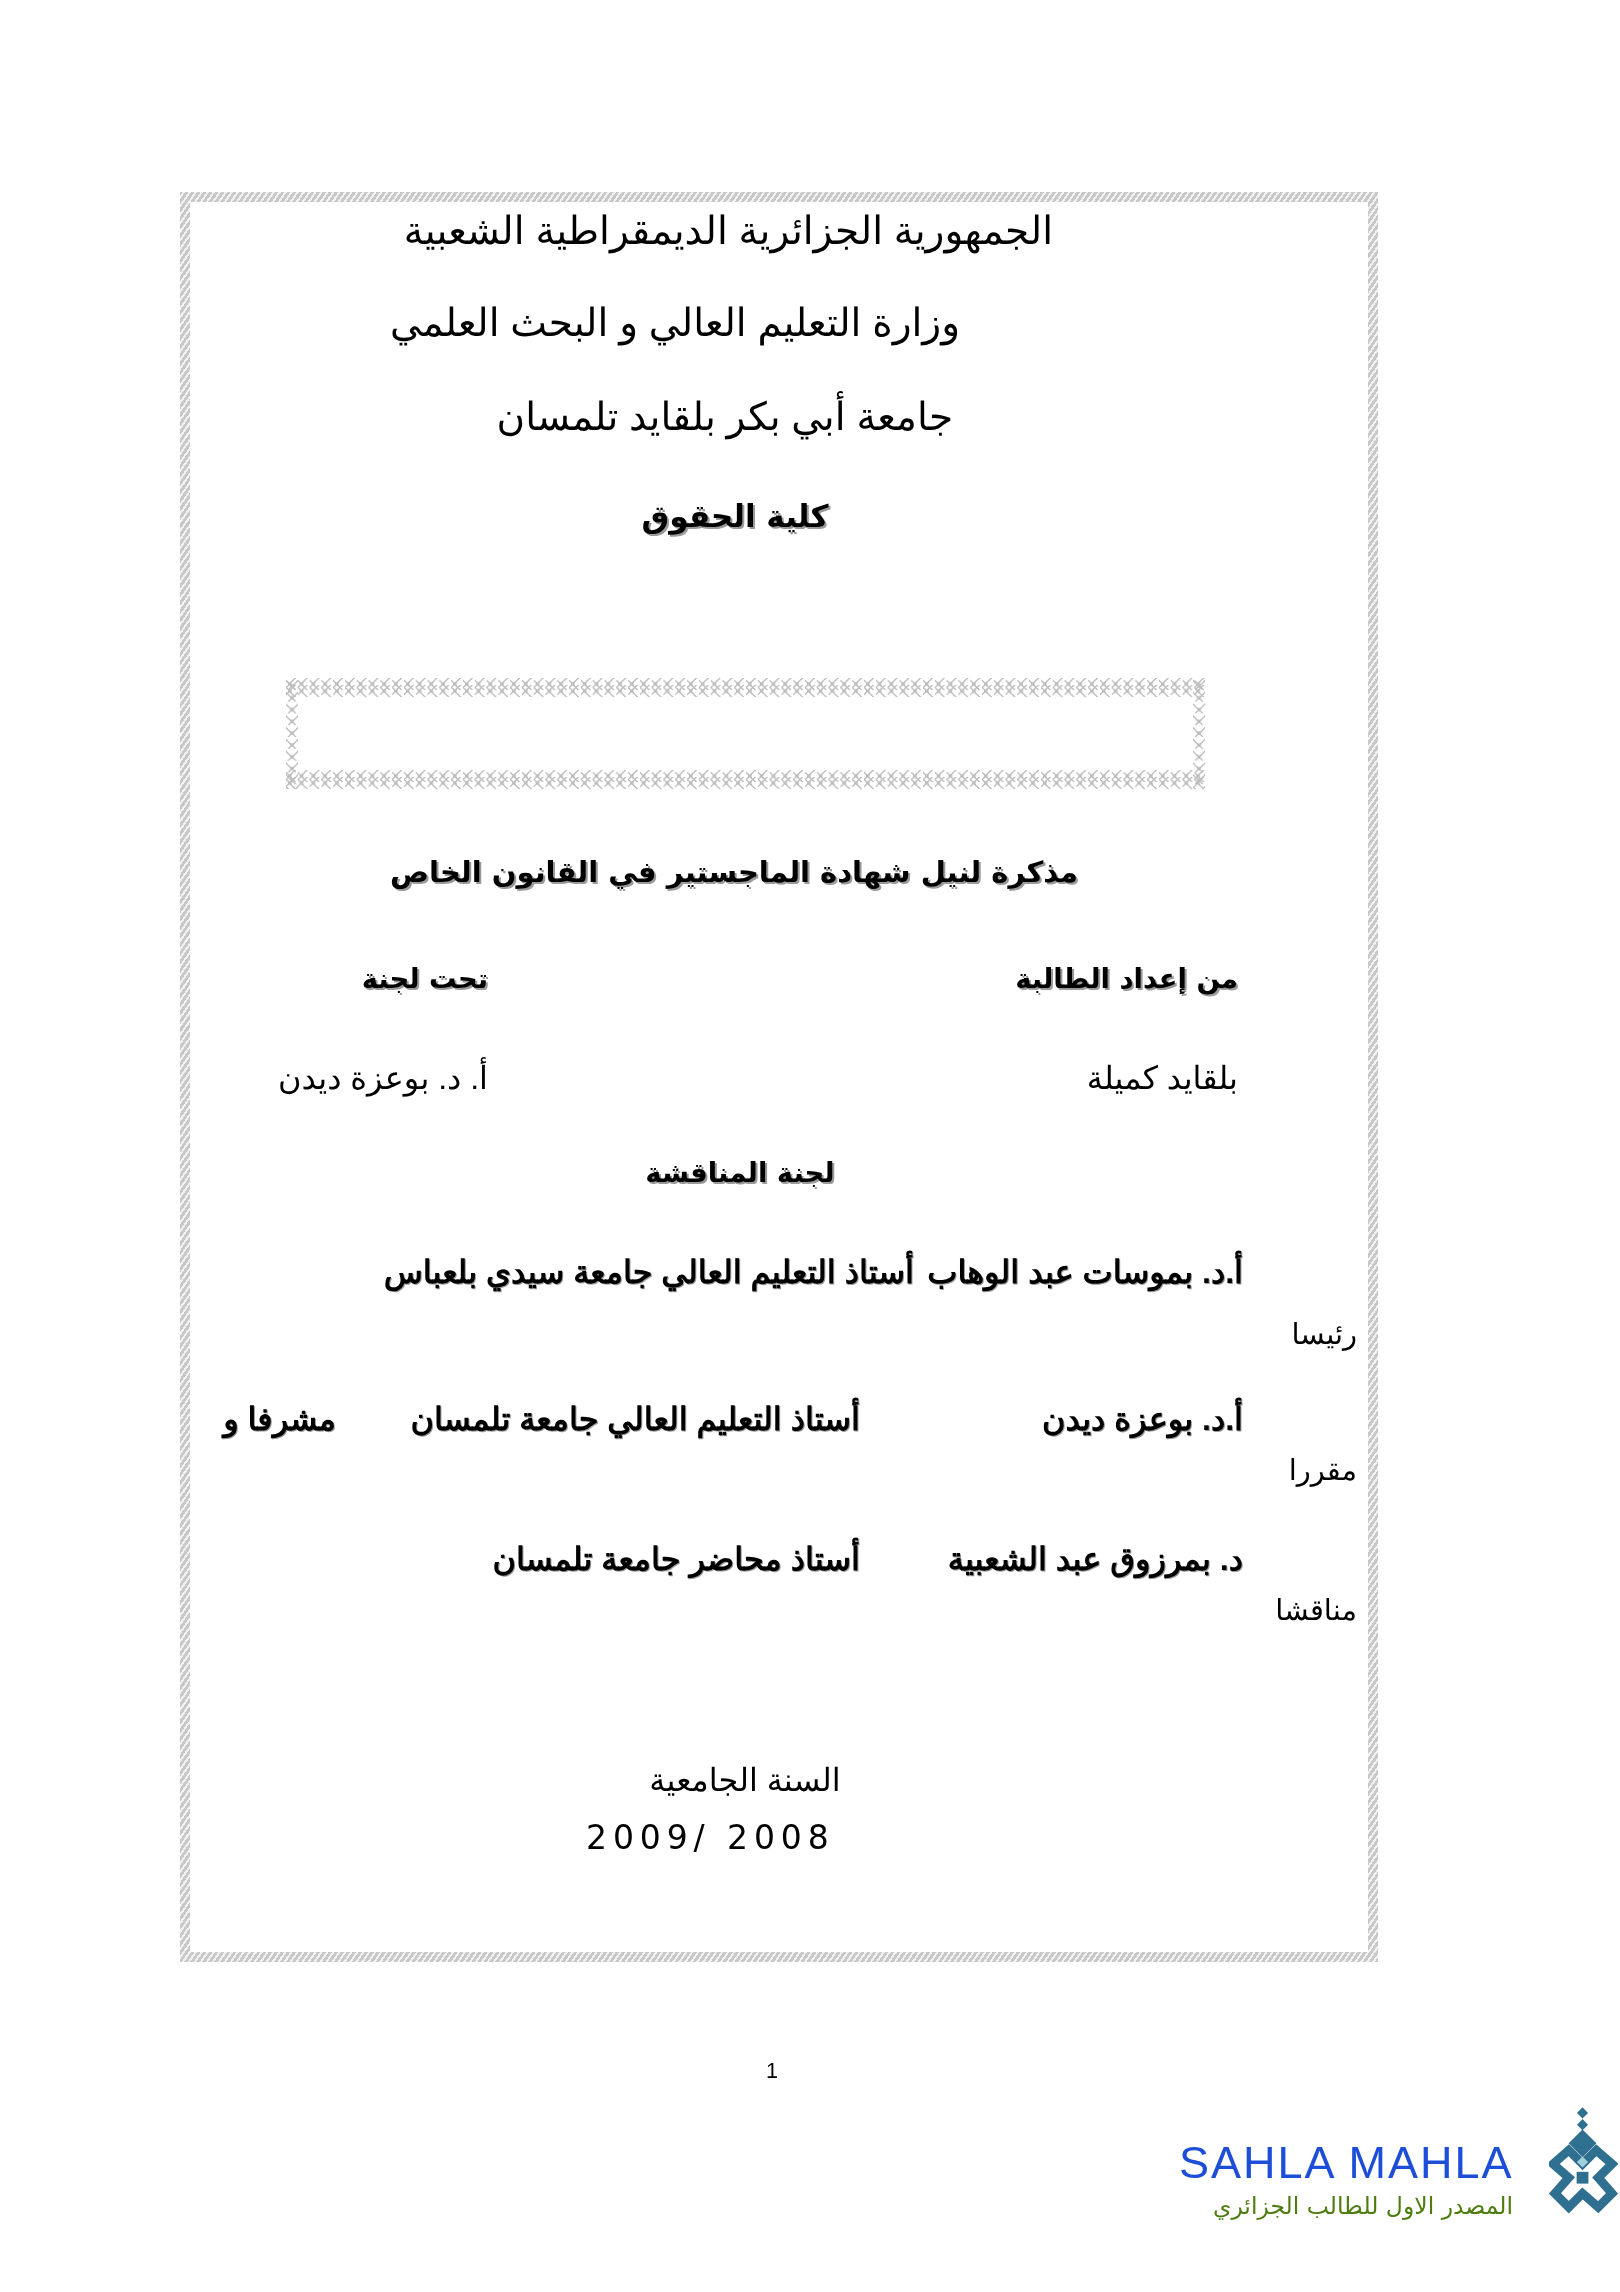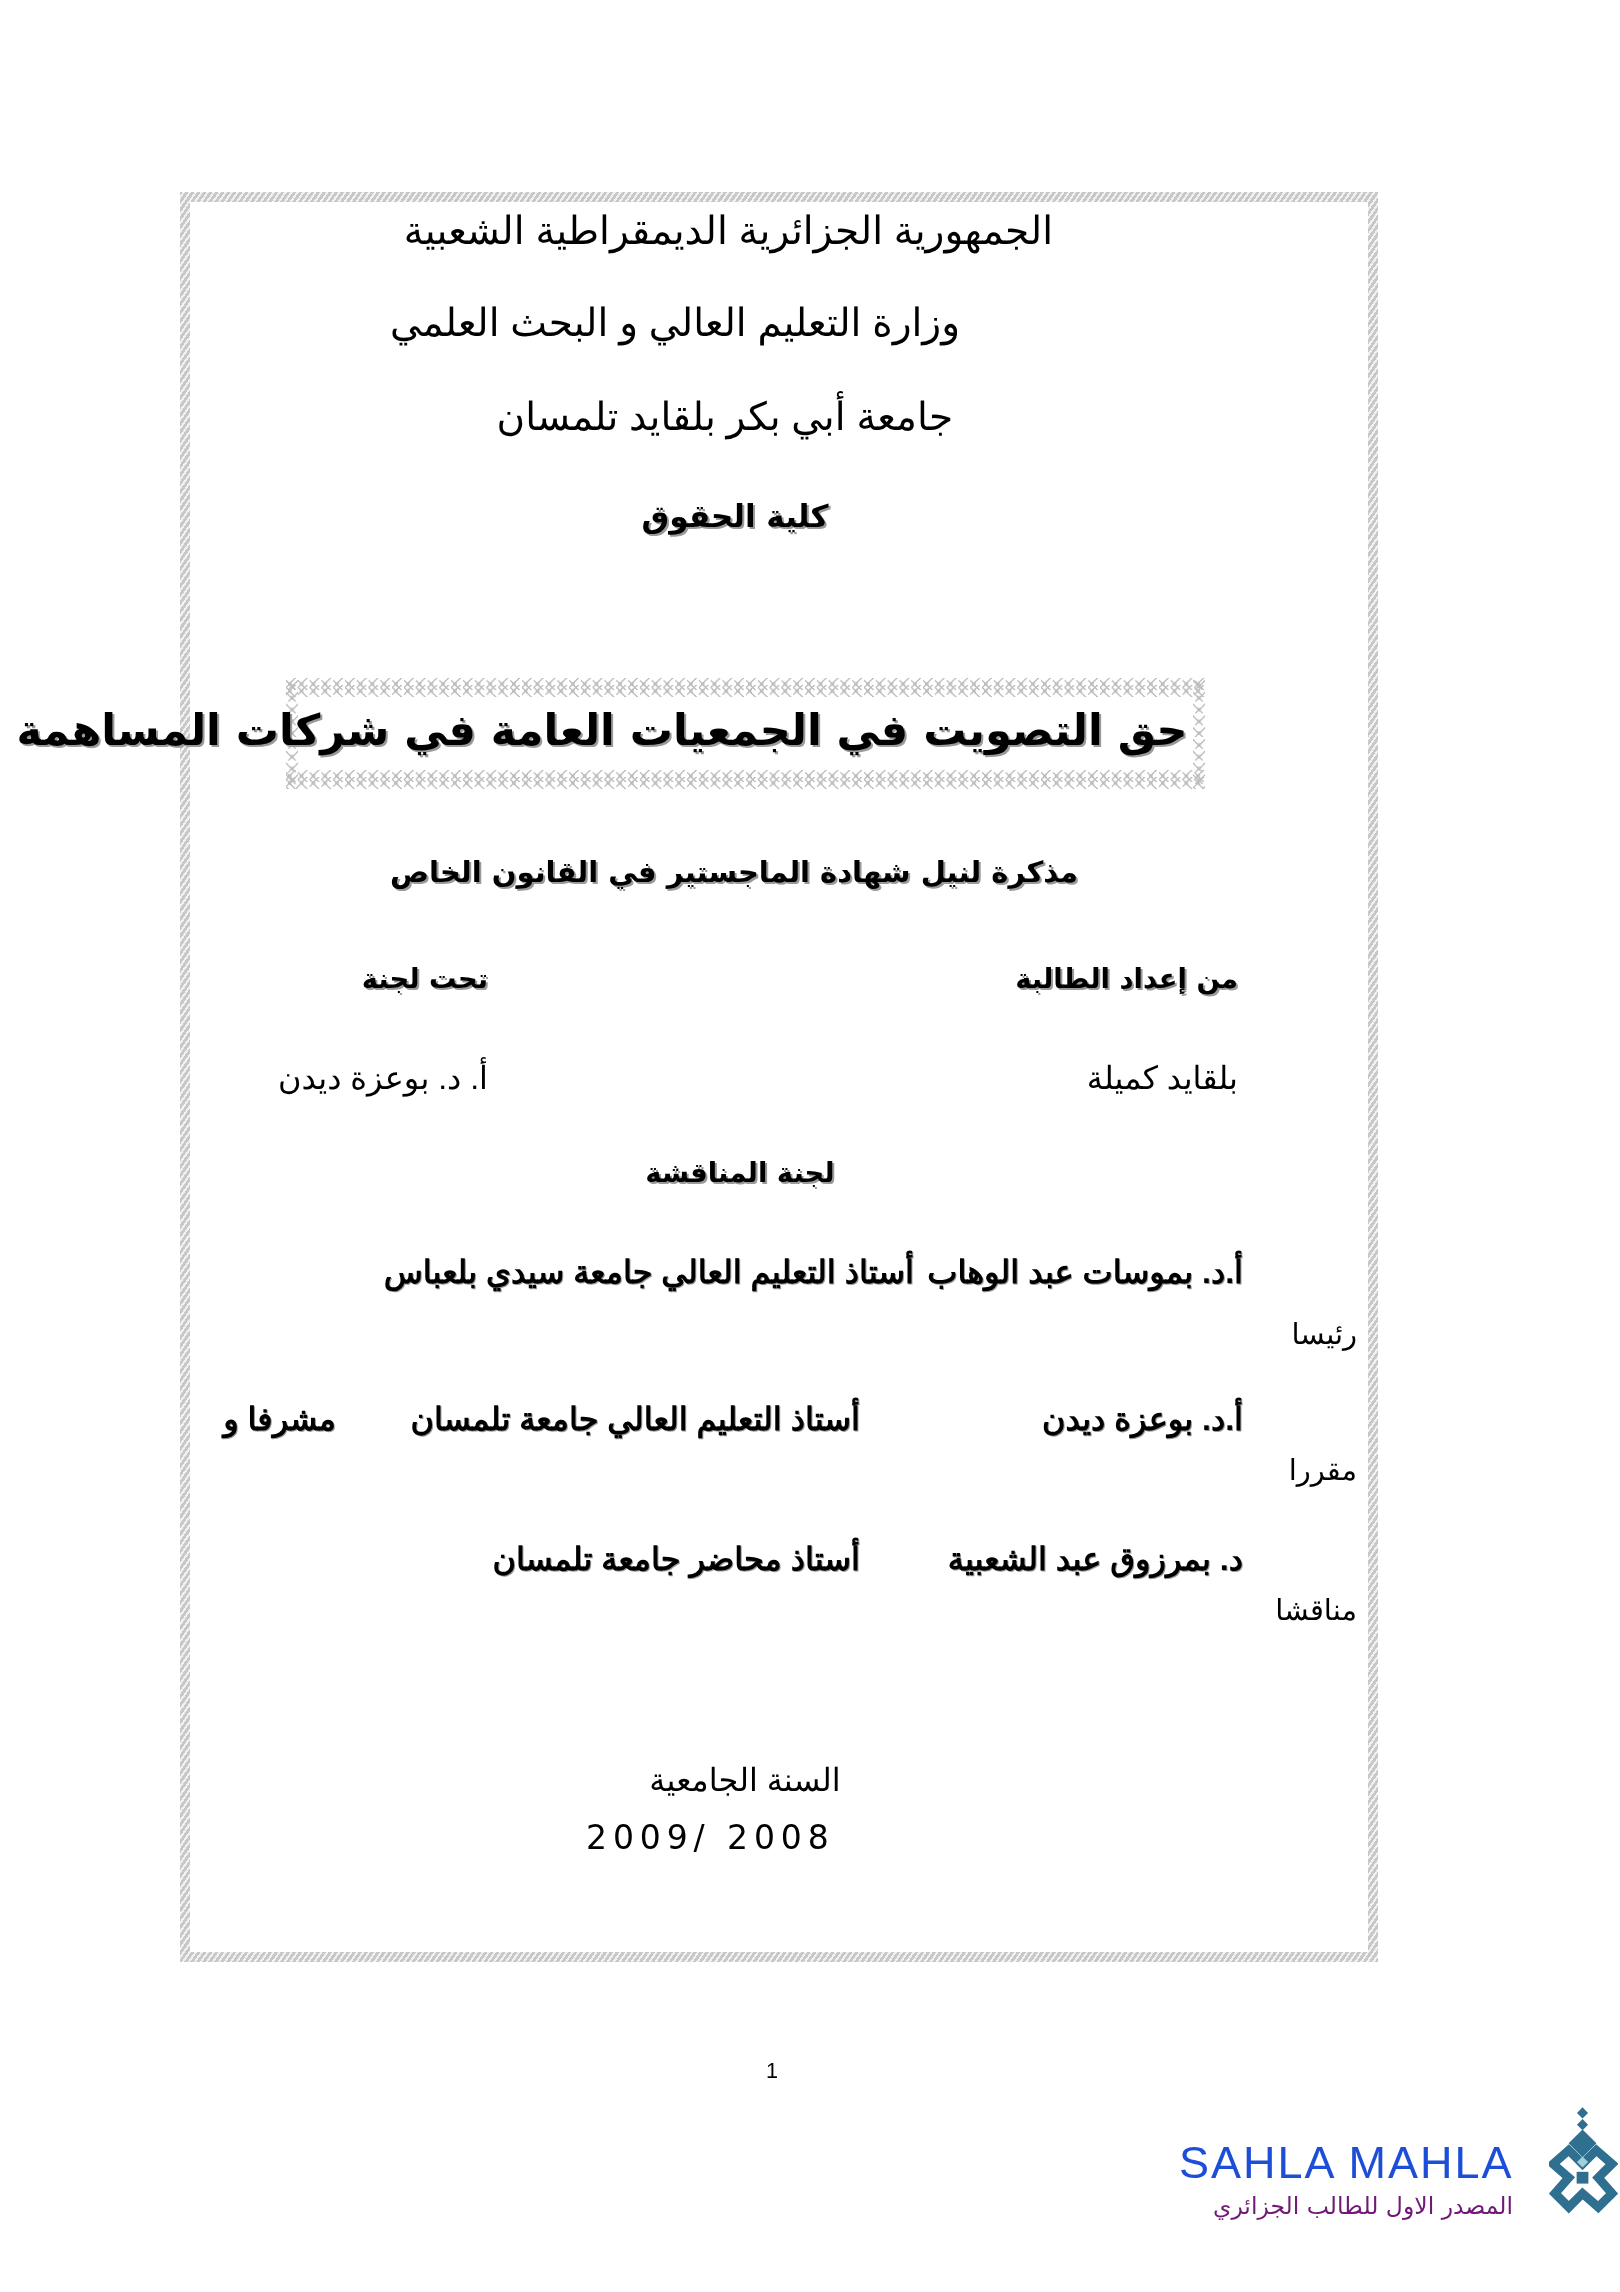--- a/index.html
+++ b/index.html
@@ -32,21 +32,21 @@
     .hdr { font-family: "Liberation Sans", sans-serif; font-size: 39px; }
     .deco { font-family: "DejaVu Sans", sans-serif; font-weight: bold;
             text-shadow: 2px 2px 0 #9a9a9a; }
     .plain { font-family: "Liberation Sans", sans-serif; font-size: 32px; text-align: center; }
     .member { font-family: "Liberation Sans", sans-serif; font-size: 32px; font-weight: bold;
               text-shadow: 1px 1px 0 #9a9a9a; }
 
     .logo-text { position: absolute; left: 1179px; top: 2137px; font-family: "Liberation Sans", sans-serif;
                  font-size: 45px; letter-spacing: 2px; color: #1d4ed8; font-weight: normal; direction: ltr; }
     .logo-sub { position: absolute; left: 1179px; top: 2192px; width: 368px; font-family: "DejaVu Sans", sans-serif;
-                font-size: 23.5px; color: #701a75; direction: rtl; text-align: center; white-space: nowrap; letter-spacing: 2px; }
+                font-size: 23.5px; color: #4d7c0f; direction: rtl; text-align: center; white-space: nowrap; letter-spacing: 2px; }
     .logo-mark { position: absolute; left: 1549px; top: 2107px; width: 69px; height: 110px; }
   </style>
 </head>
 <body>
 
 <div class="frame">
     <div class="frame-inner"></div>
   </div>
 
 <div class="abs hdr" style="left:421px; top:208px; width:632px; text-align:center;">الجمهورية الجزائرية الديمقراطية الشعبية</div>
@@ -54,21 +54,20 @@
 <div class="abs hdr" style="left:508px; top:394px; width:445px; text-align:left;">جامعة أبي بكر بلقايد تلمسان</div>
 <div class="abs deco" style="left:627px; top:498px; width:216px; text-align:center; font-size:31px;">كلية الحقوق</div>
 
 <div class="title-box">
   <div class="zig h top"></div>
     <div class="zig h top2"></div>
   <div class="zig h bot"></div>
     <div class="zig h bot2"></div>
   <div class="zig v left"></div>
     <div class="zig v right"></div>
-  <div class="abs deco" style="left:17.6px; right:17.6px; top:27.4px; text-align:center; font-size:43px;">حق التصويت في الجمعيات العامة في شركات المساهمة</div>
 </div>
 
 <div class="abs deco" style="left:402px; top:855px; width:676px; text-align:center; font-size:29px;">مذكرة لنيل شهادة الماجستير في القانون الخاص</div>
 
 <div class="abs deco" style="right:382px; top:963px; font-size:27.4px;">من إعداد الطالبة</div>
 <div class="abs deco" style="right:1132px; top:963px; font-size:27.4px;">تحت لجنة</div>
 <div class="abs plain" style="right:382px; top:1059px;">بلقايد كميلة</div>
 <div class="abs plain" style="right:1132px; top:1059px;">أ. د. بوعزة ديدن</div>
 
 <div class="abs deco" style="left:637px; top:1157px; width:206px; text-align:center; font-size:27.4px;">لجنة المناقشة</div>

